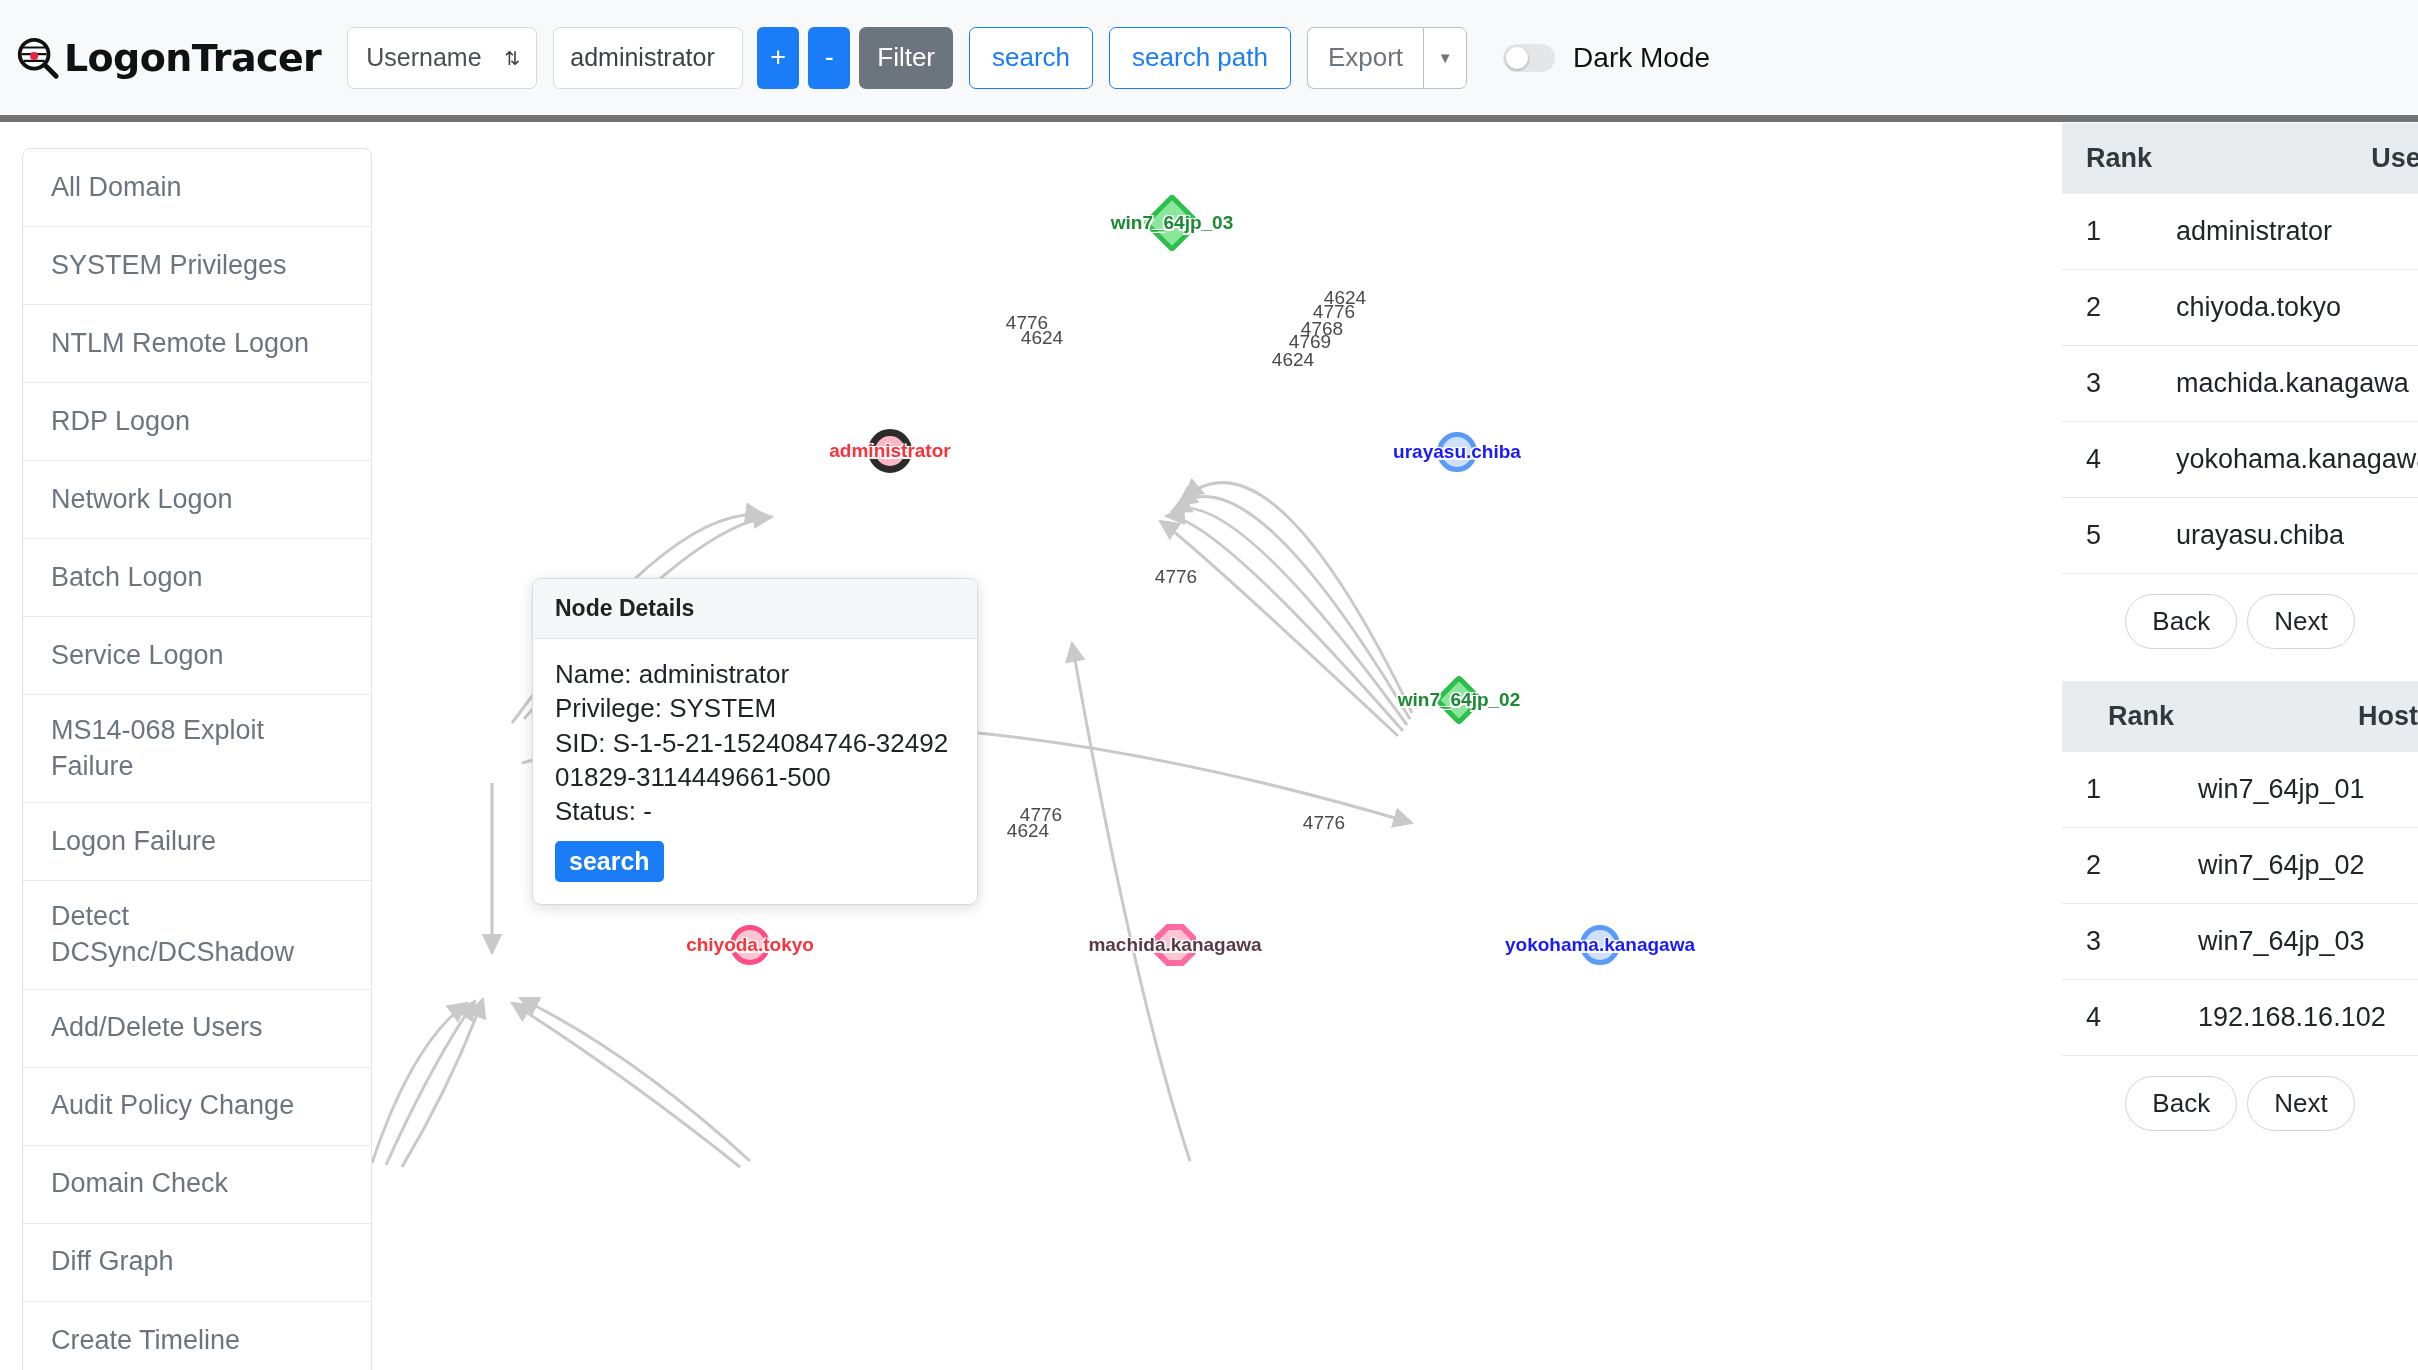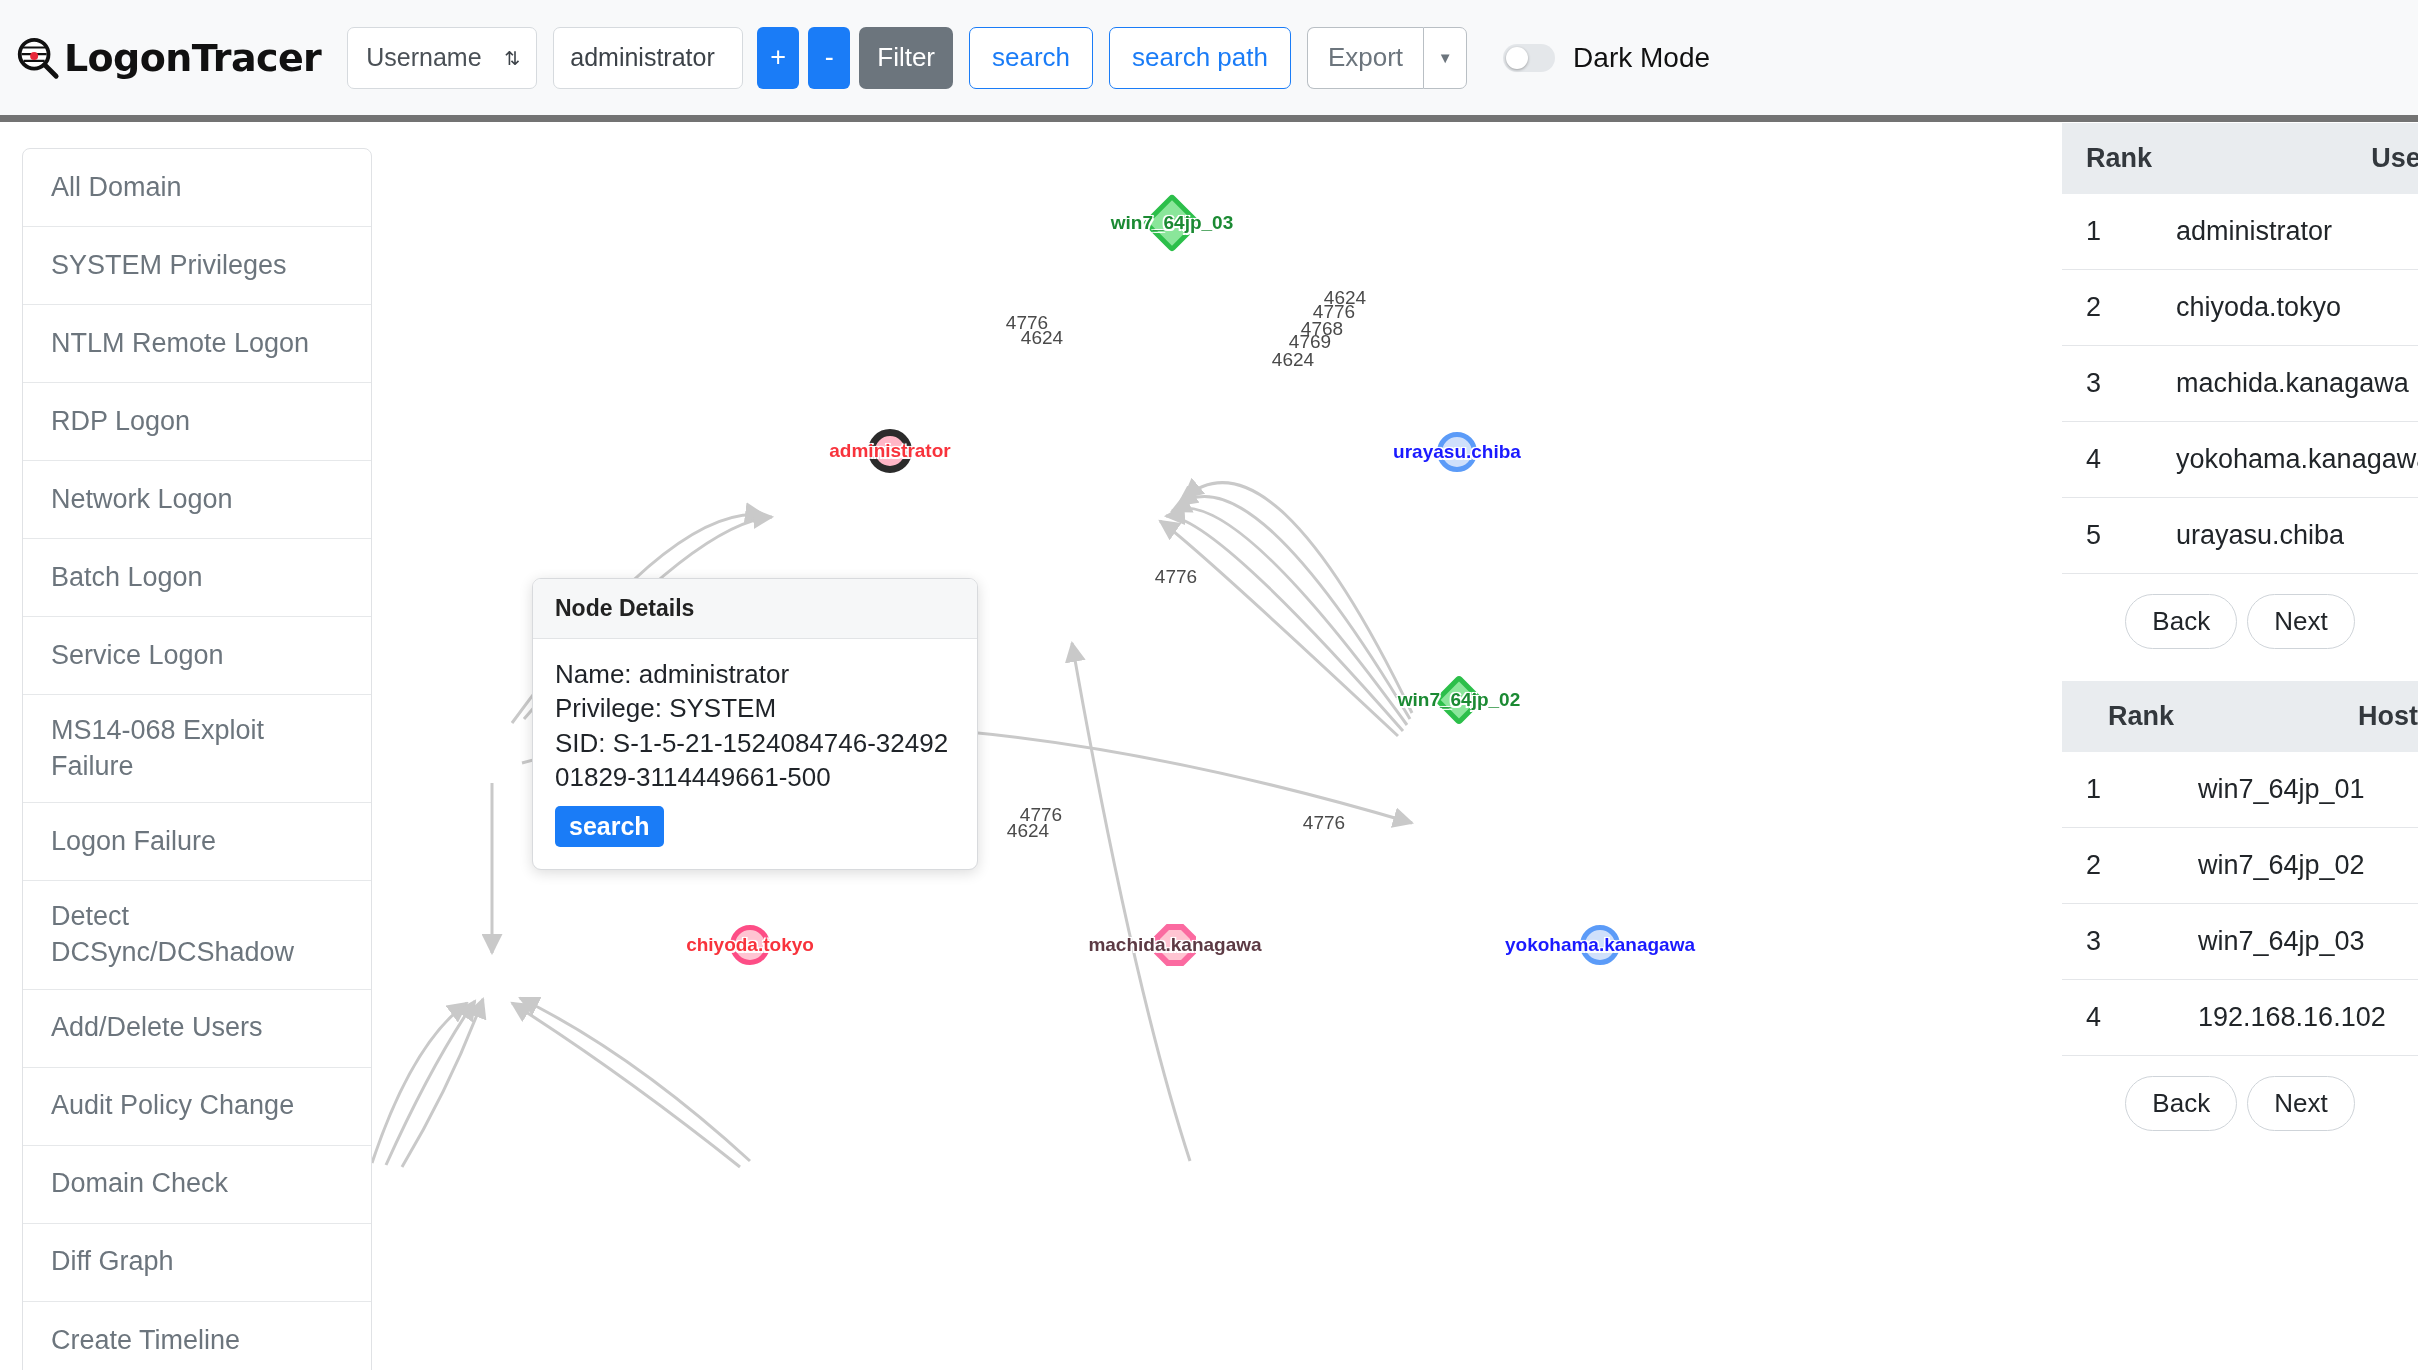--- a/index.html
+++ b/index.html
@@ -420,20 +420,21 @@
       <div class="node-label" style="color: rgb(26, 26, 255);">yokohama.kanagawa</div>
     </div>
   </div>
 
 <div id="node-popup">
   <div id="popup-header">Node Details</div>
   <div id="popup-body">
     <div class="popup-line">Name: administrator</div>
     <div class="popup-line">Privilege: SYSTEM</div>
     <div class="popup-line">SID: S-1-5-21-1524084746-3249201829-3114449661-500</div>
+    <div class="popup-line">Status: -</div>
     <button id="popup-search-btn">search</button>
   </div>
 </div>
 
 <div id="rightpanel">
 
   <table class="rank-table" id="user-table">
     <thead>
       <tr>
         <th class="col-rank">Rank</th>

